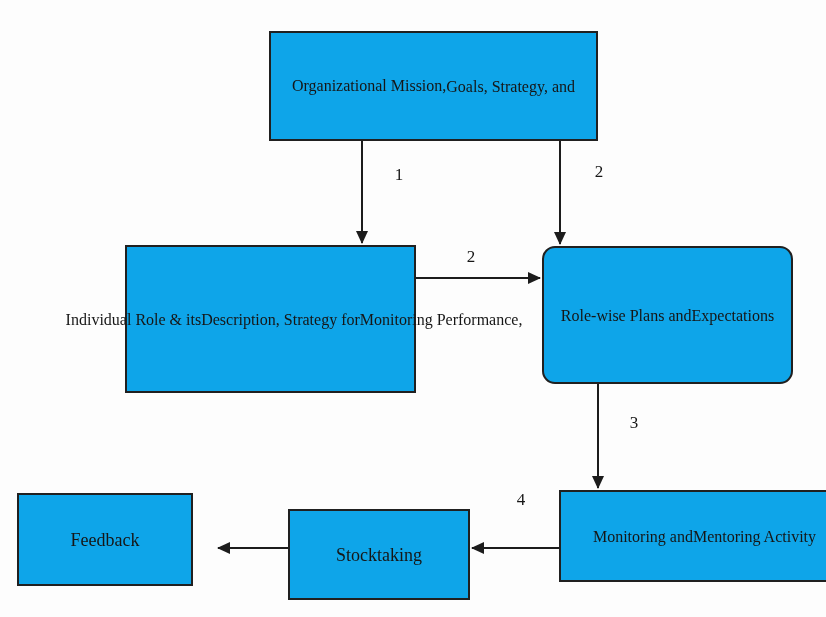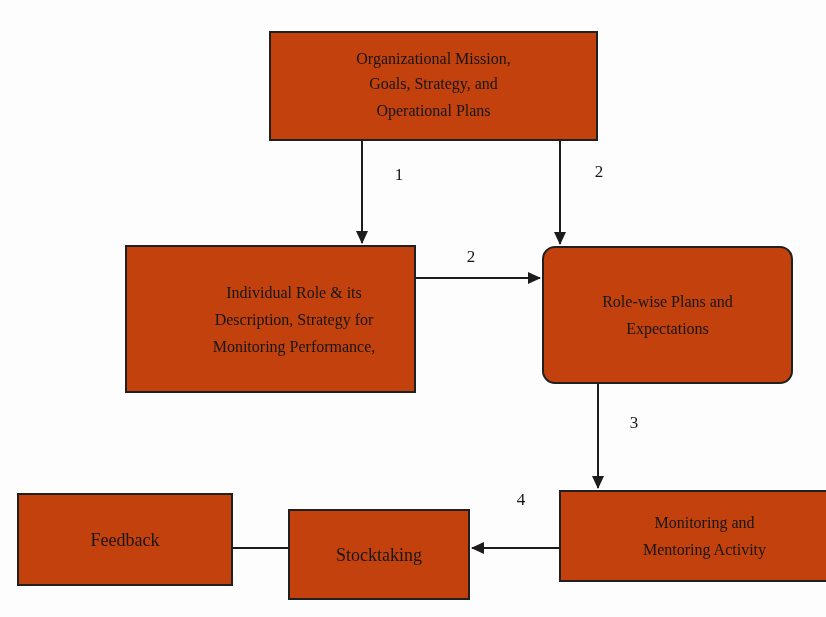--- a/index.html
+++ b/index.html
@@ -20,23 +20,23 @@
     position: absolute;
     left: 0;
     top: 0;
     width: 826px;
     height: 617px;
   }
   .box {
     position: absolute;
     box-sizing: border-box;
     border: 2px solid #202020;
-    background: #c2410c;
+    background: #0ea5e9;
     display: flex;
-    flex-direction: column;
+    flex-direction: row;
     justify-content: center;
     align-items: center;
     text-align: center;
   }
   .box .line {
     font-size: 16px;
     line-height: 27px;
     white-space: nowrap;
   }
   .box .line.small {
@@ -45,21 +45,21 @@
   }
   .box.minor .line {
     font-size: 18px;
     line-height: 24px;
   }
   #box-org         { left: 269px; top: 31px;  width: 329px; height: 110px; }
   #box-individual  { left: 125px; top: 245px; width: 291px; height: 148px; padding-left: 47px; }
   #box-rolewise    { left: 542px; top: 246px; width: 251px; height: 138px; border-radius: 13px; }
   #box-monitoring  { left: 559px; top: 490px; width: 291px; height: 92px; }
   #box-stocktaking { left: 288px; top: 493px; width: 182px; height: 91px; margin-top: 16px; }
-  #box-feedback    { left: 17px;  top: 493px; width: 216px; height: 93px; }
+  #box-feedback    { left: 17px;  top: 493px; width: 176px; height: 93px; }
   .arrow-label {
     position: absolute;
     transform: translate(-50%, -50%);
     font-size: 17px;
     line-height: 1;
   }
   #lbl-1  { left: 399px; top: 174px; }
   #lbl-2a { left: 599px; top: 171px; }
   #lbl-2b { left: 471px; top: 256px; }
   #lbl-3  { left: 634px; top: 422px; }
@@ -80,21 +80,20 @@
     <line x1="560" y1="141" x2="560" y2="244" stroke-width="2" marker-end="url(#arrowhead)" stroke="#1c1c1c"></line>
     <line x1="416" y1="278" x2="540" y2="278" stroke-width="2" marker-end="url(#arrowhead)" stroke="#1c1c1c"></line>
     <line x1="598" y1="384" x2="598" y2="488" stroke-width="2" marker-end="url(#arrowhead)" stroke="#1c1c1c"></line>
     <line x1="559" y1="548" x2="472" y2="548" stroke-width="2" marker-end="url(#arrowhead)" stroke="#1c1c1c"></line>
     <line x1="288" y1="548" x2="218" y2="548" stroke-width="2" marker-end="url(#arrowhead)" stroke="#1c1c1c"></line>
   </svg>
 
   <div class="box" id="box-org">
     <div class="line small">Organizational Mission,</div>
     <div class="line">Goals, Strategy, and</div>
-    <div class="line">Operational Plans</div>
   </div>
 
   <div class="box" id="box-individual">
     <div class="line">Individual Role &amp; its</div>
     <div class="line">Description, Strategy for</div>
     <div class="line">Monitoring Performance,</div>
   </div>
 
   <div class="box" id="box-rolewise">
     <div class="line">Role-wise Plans and</div>

